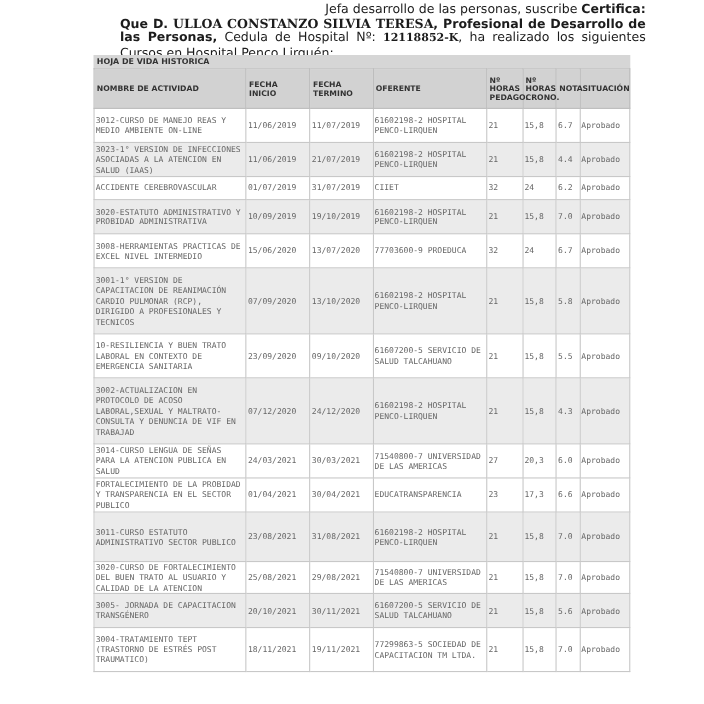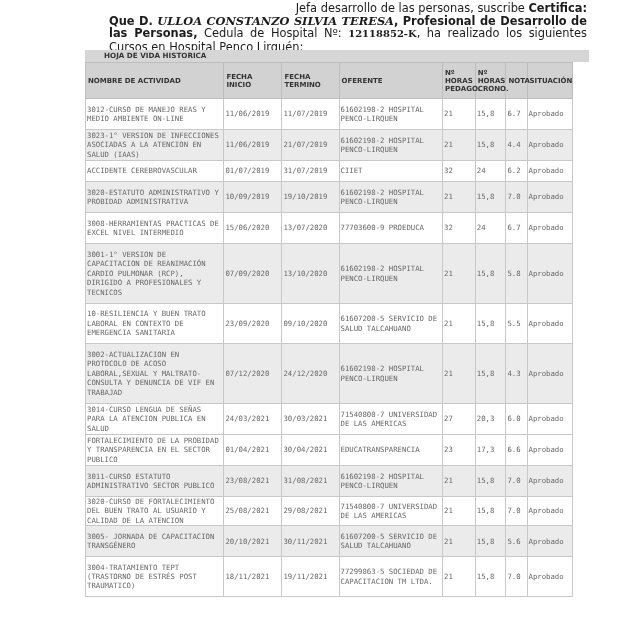--- a/index.html
+++ b/index.html
@@ -1,23 +1,23 @@
 <!DOCTYPE html>
 <html><head>
 <meta charset="utf-8">
 <style>
   html, body { margin:0; padding:0; background:#ffffff; }
   body { width:640px; height:640px; overflow:hidden; position:relative; font-family:"DejaVu Sans", sans-serif; color:#222; }
   .intro { position:absolute; left:109px; top:2px; width:478px; font-size:11.4px; line-height:12.6px; color:#1c1c1c; text-align:justify; }
   .intro .l1 { text-align:right; display:block; }
   .intro b { font-weight:bold; }
-  .intro .name { font-family:"DejaVu Serif", serif; font-weight:bold;font-style:italic; }
+  .intro .name { font-family:"DejaVu Serif", serif; font-weight:bold; }
   .intro .ced { font-family:"DejaVu Serif", serif; font-weight:bold; font-size:10px; }
   .sheet { position:absolute; left:85px; top:50px; width:488px; }
-  .sheet-title { background:#d6d6d6; height:12px; font-size:7.2px; font-weight:bold; color:#333; line-height:12px; padding-left:19px; width:485px; }
+  .sheet-title { background:#d6d6d6; height:12px; font-size:7.2px; font-weight:bold; color:#333; line-height:12px; padding-left:3px; width:485px; }
   table { border-collapse:collapse; table-layout:fixed; width:488px; }
   th { background:#d2d2d2; font-size:7px; font-weight:bold; color:#333; text-align:left; padding:1px 2px; border:1px solid #bdbdbd; line-height:8px; vertical-align:middle; }
   td { font-family:"DejaVu Sans Mono", monospace; font-size:7.3px; line-height:9.4px; color:#666; border:1px solid #c8c8c8; padding:0 1px; vertical-align:middle; white-space:normal; overflow:hidden; }
   tr.alt td { background:#ebebeb; }
   tr.wht td { background:#ffffff; }
   td.num { text-align:left; }
   td.nota { text-align:left; }
   td.date { white-space:nowrap; }
 </style>
 </head>
@@ -147,21 +147,21 @@
         <tr class="wht" style="height: 31px;">
           <td>FORTALECIMIENTO DE LA PROBIDAD Y TRANSPARENCIA EN EL SECTOR PUBLICO</td>
           <td class="date">01/04/2021</td>
           <td class="date">30/04/2021</td>
           <td>EDUCATRANSPARENCIA</td>
           <td class="num">23</td>
           <td class="num">17,3</td>
           <td class="nota">6.6</td>
           <td>Aprobado</td>
         </tr>
-        <tr class="alt" style="height: 31px;">
+        <tr class="alt" style="height: 45px;">
           <td>3011-CURSO ESTATUTO ADMINISTRATIVO SECTOR PUBLICO</td>
           <td class="date">23/08/2021</td>
           <td class="date">31/08/2021</td>
           <td>61602198-2 HOSPITAL PENCO-LIRQUEN</td>
           <td class="num">21</td>
           <td class="num">15,8</td>
           <td class="nota">7.0</td>
           <td>Aprobado</td>
         </tr>
         <tr class="wht" style="height: 28px;">

